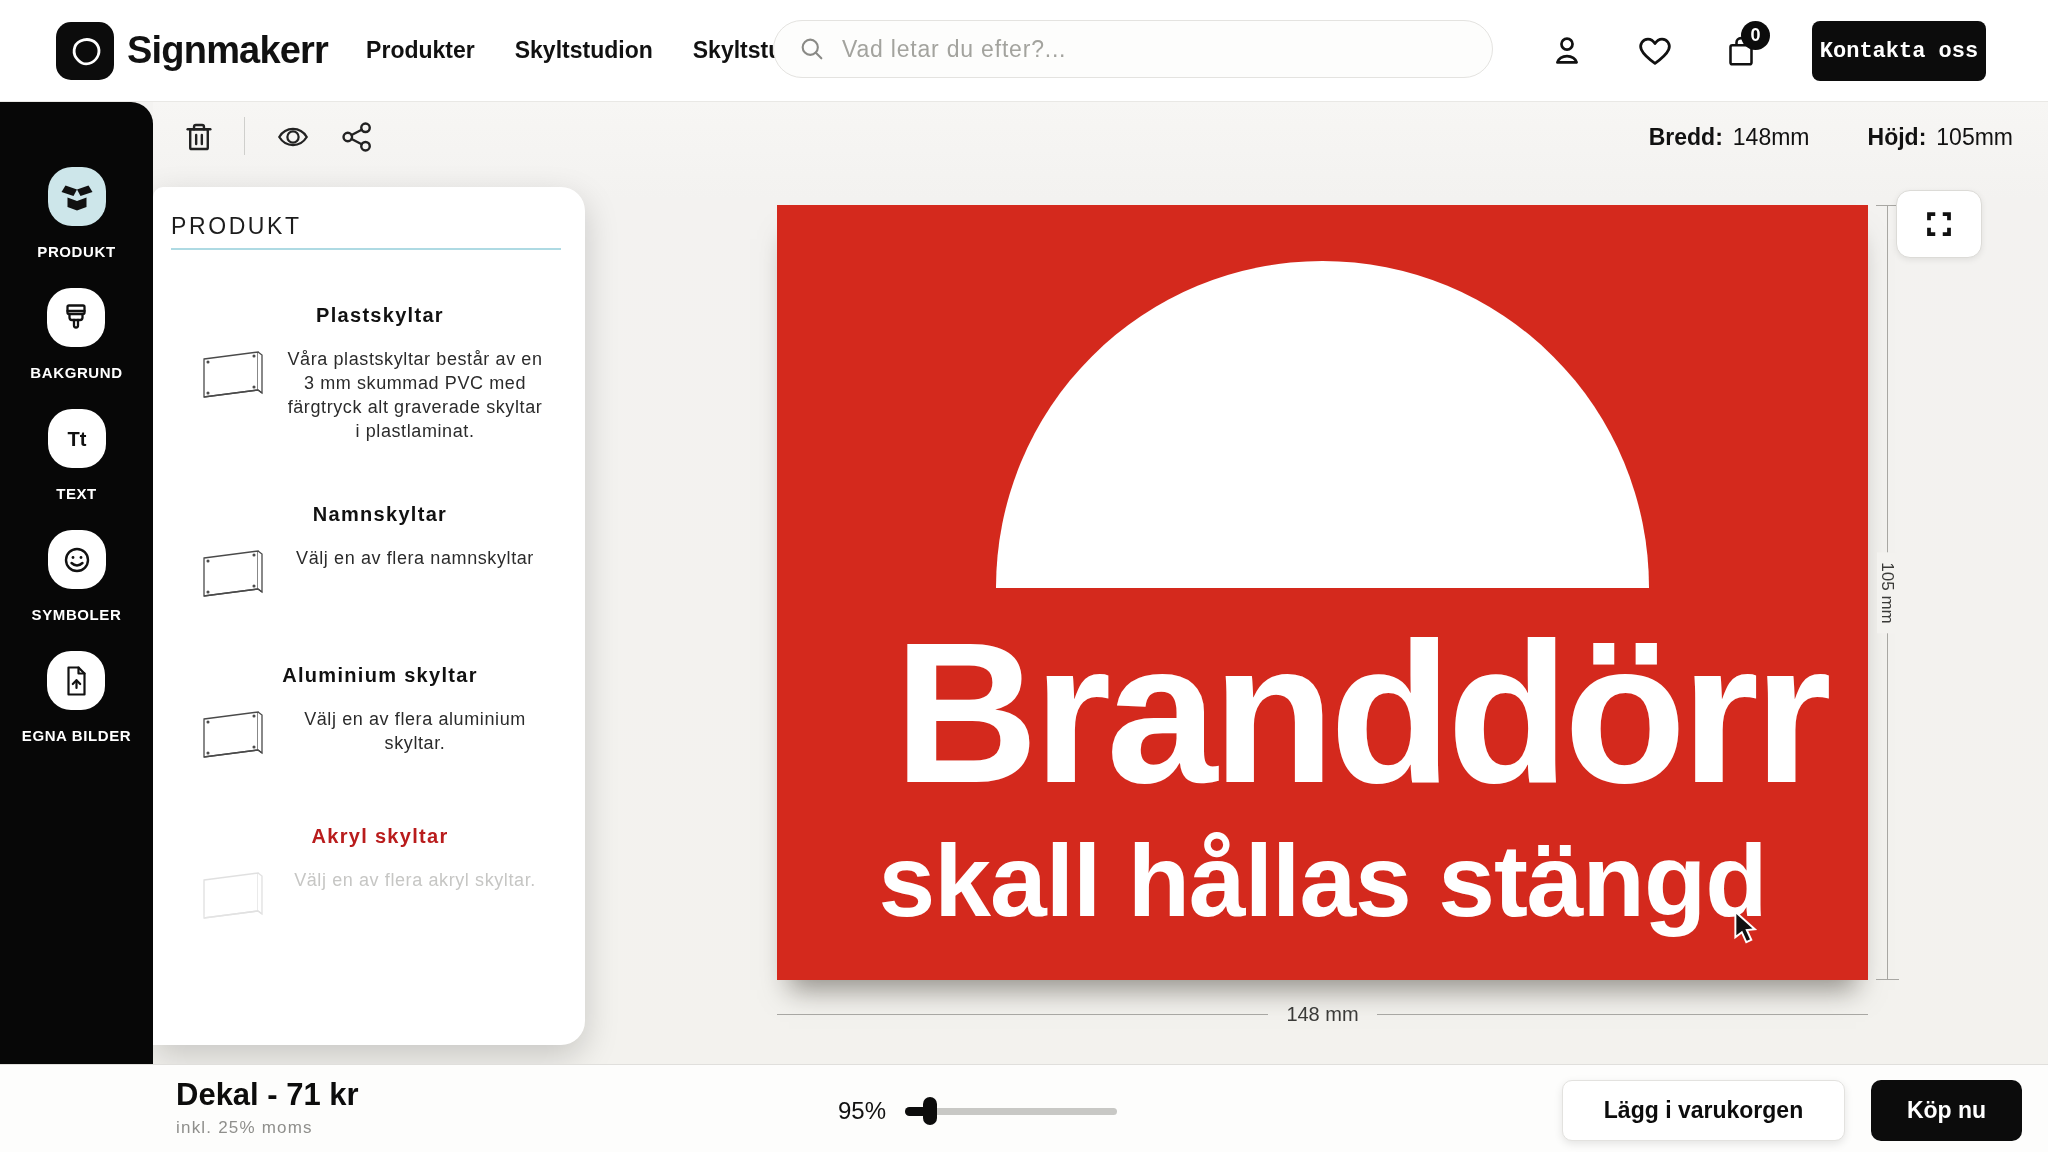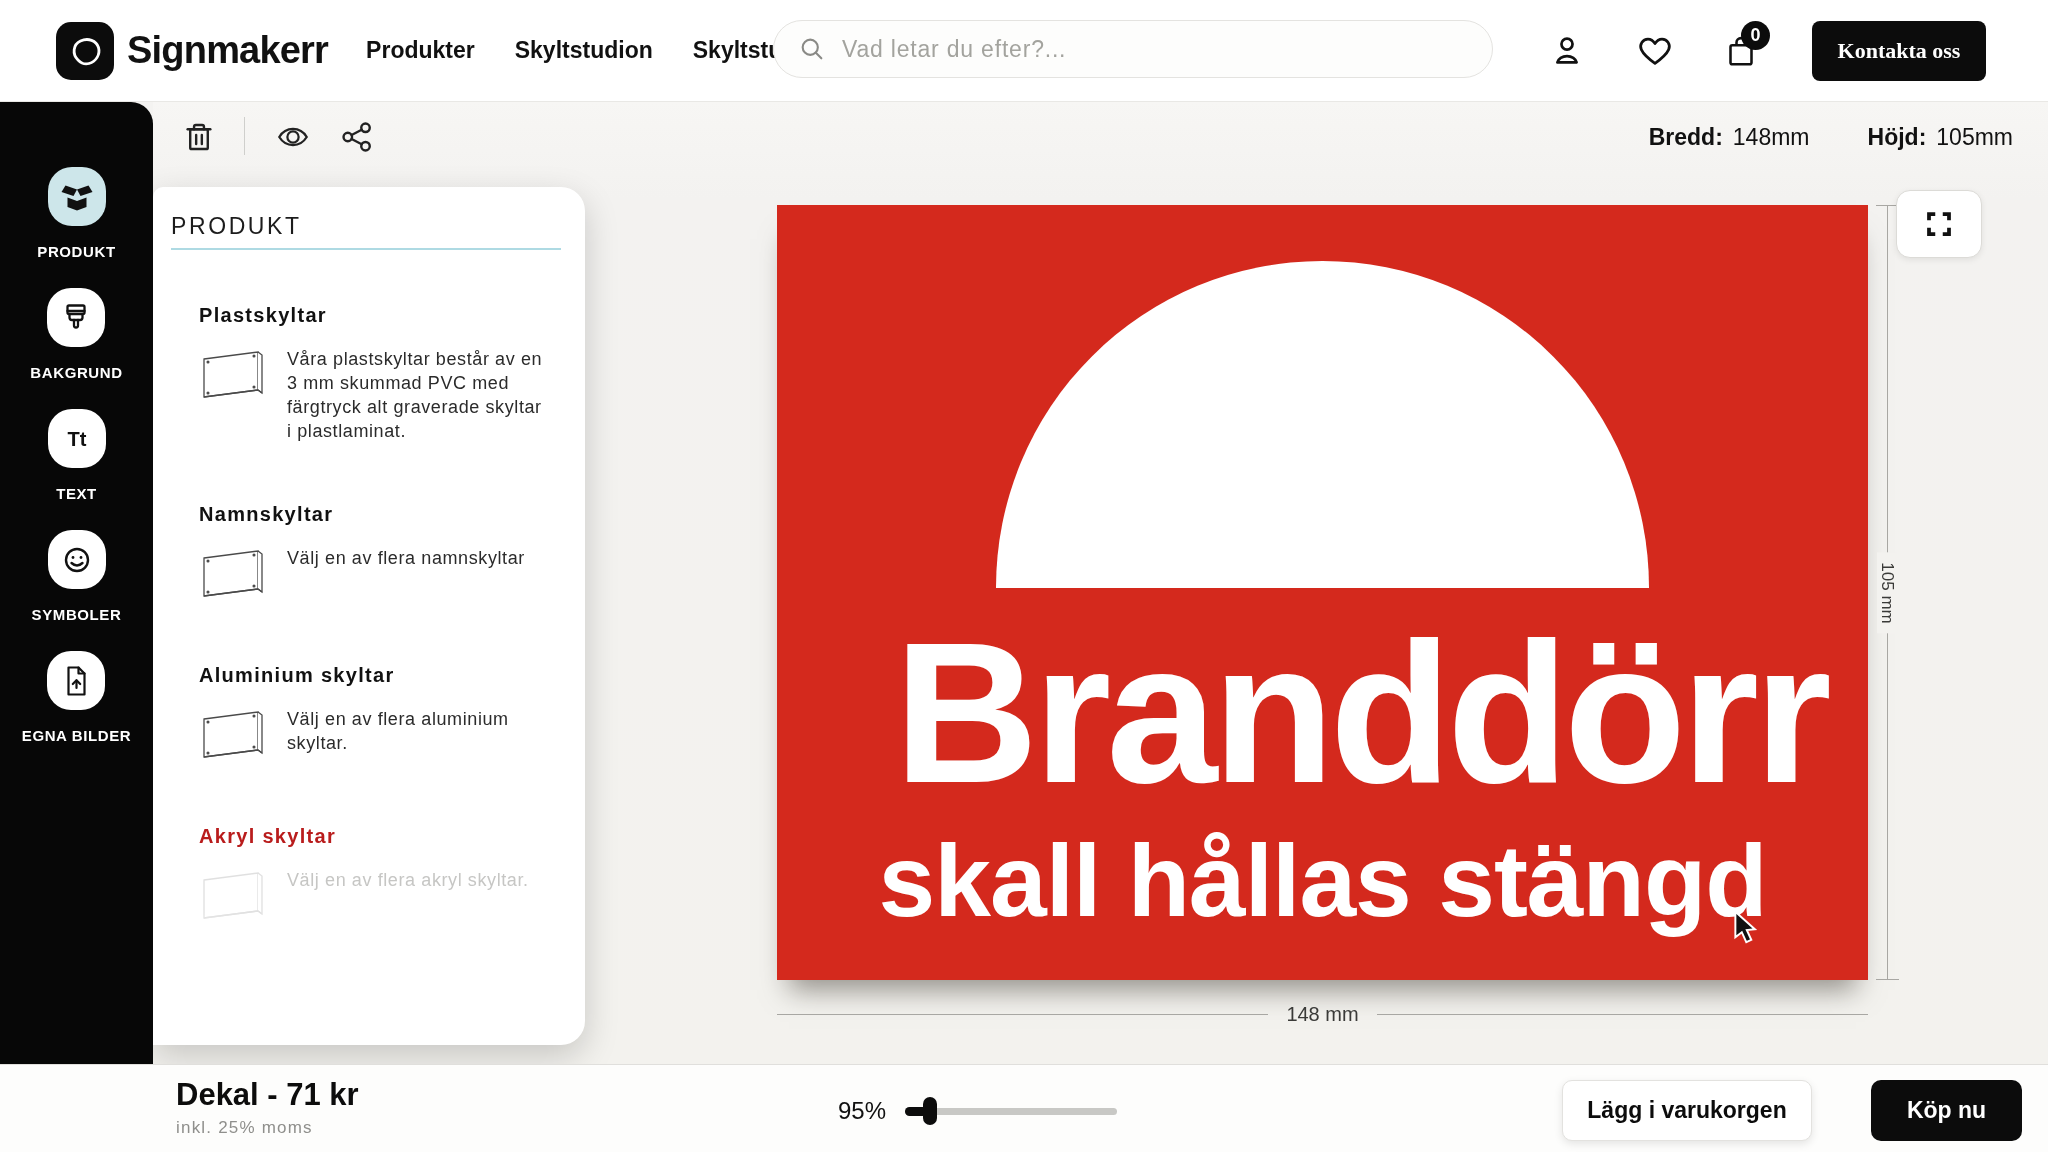--- a/index.html
+++ b/index.html
@@ -25,21 +25,21 @@
   .search-input::placeholder { color:#a3a39e; }
   .nav-icon { position:absolute; top:33px; width:36px; height:36px; cursor:pointer; }
   .icon-person { left:1549px; }
   .icon-heart { left:1637px; }
   .icon-bag { left:1723px; }
   .cart-badge { position:absolute; left:18px; top:-12px; width:29px; height:29px; background:#0c0c0c;
                 border-radius:50%; color:#fff; font-size:18px; font-weight:700;
                 display:flex; align-items:center; justify-content:center; }
   .contact-btn { position:absolute; left:1812px; top:21px; width:174px; height:60px; background:#0c0c0c;
                  color:#fff; font-size:22px; font-weight:700; border:none; border-radius:8px;
-                 cursor:pointer; font-family:Liberation Serif, serif; }
+                 cursor:pointer; font-family:Liberation Mono, monospace; }
 
   
   .sidebar { position:absolute; left:0; top:102px; width:153px; height:1050px; background:#070707;
              border-radius:0 22px 0 0; z-index:30; padding-top:65px;
              display:flex; flex-direction:column; align-items:center; }
   .side-item { display:flex; flex-direction:column; align-items:center; margin-bottom:27px; cursor:pointer; }
   .side-icon { width:58px; height:59px; border-radius:24px; background:#fff;
                display:flex; align-items:center; justify-content:center; }
   .side-icon.active { background:#cde6ea; }
   .side-label { margin-top:17px; height:18px; color:#fff; font-size:15px; font-weight:700;
@@ -59,21 +59,21 @@
                   font-size:23px; color:#111; }
   .dims-readout .pair { display:flex; gap:10px; }
   .dims-readout .lbl { font-weight:700;margin-left:24px; }
 
   
   .panel { position:absolute; left:0; top:85px; width:432px; height:858px; background:#fff;
            border-radius:10px 24px 24px 0; box-shadow:0 12px 34px rgba(0,0,0,0.18);
            overflow:hidden; z-index:20; }
   .panel-title { margin:26px 24px 0 18px; padding-bottom:8px; font-size:23px; font-weight:500;
                  letter-spacing:2.6px; color:#1c1c1c; border-bottom:2px solid #aedae3; }
-  .panel-sections { padding:54px 24px 0 46px; }
+  .panel-sections { padding:54px 24px 0 46px;text-align:center; }
   .p-section { margin-bottom:60px; cursor:pointer; }
   .p-heading { font-size:20px; font-weight:700; letter-spacing:1.3px; color:#111; margin-bottom:20px; }
   .p-row { display:flex; gap:20px; }
   .p-thumb { flex:none; width:68px; height:58px; }
   .p-desc { width:256px; font-size:18px; line-height:24px; letter-spacing:0.6px; color:#2b2b2b; }
   .p-section.faded .p-heading { color:#b91c1c;margin-top:8px; }
   .p-section.faded .p-desc { color:#c6c6c4; }
   .p-section.faded .p-thumb { opacity:0.3; }
   .panel-fade { position:absolute; left:0; right:0; bottom:63px; height:72px; pointer-events:none;
                 background:linear-gradient(rgba(255,255,255,0), #fff 88%); }
@@ -115,21 +115,21 @@
   .footer { position:absolute; left:0; top:1064px; width:2048px; height:88px; background:#fdfdfc;
             border-top:1px solid #e0dfdc; z-index:35; }
   .price-title { position:absolute; left:176px; top:12px; font-size:31px; font-weight:700; color:#0c0c0c; }
   .vat-note { position:absolute; left:176px; top:53px; font-size:17px; color:#8f8f8c; letter-spacing:1.2px; }
   .zoom-label { position:absolute; left:836px; top:32px; width:50px; font-size:24px; color:#111; text-align:right; }
   .slider { position:absolute; left:905px; top:32px; width:212px; height:28px; cursor:pointer; }
   .slider .track { position:absolute; left:0; top:11px; width:100%; height:7px; background:#c8c8c5; border-radius:4px; }
   .slider .fill { position:absolute; left:0; top:10px; width:22px; height:9px; background:#0c0c0c; border-radius:5px; }
   .slider .thumb { position:absolute; left:18px; top:0; width:14px; height:28px; background:#0c0c0c;
                    border-radius:7px; cursor:grab; }
-  .add-cart-btn { position:absolute; left:1562px; top:15px; width:250px; height:61px; background:#fff;
+  .add-cart-btn { position:absolute; left:1562px; top:15px; width:283px; height:61px; background:#fff;
                   border:1px solid #e3e2df; border-radius:10px; box-shadow:0 3px 8px rgba(0,0,0,0.10);
                   font-size:23px; font-weight:700; color:#0c0c0c; cursor:pointer;
                   font-family:"Liberation Sans",sans-serif; }
   .buy-btn { position:absolute; left:1871px; top:15px; width:151px; height:61px; background:#0c0c0c;
              border:none; border-radius:10px; font-size:23px; font-weight:700; color:#fff; cursor:pointer;
              font-family:"Liberation Sans",sans-serif; }
 
   svg { display:block; }
 </style>
 </head>

